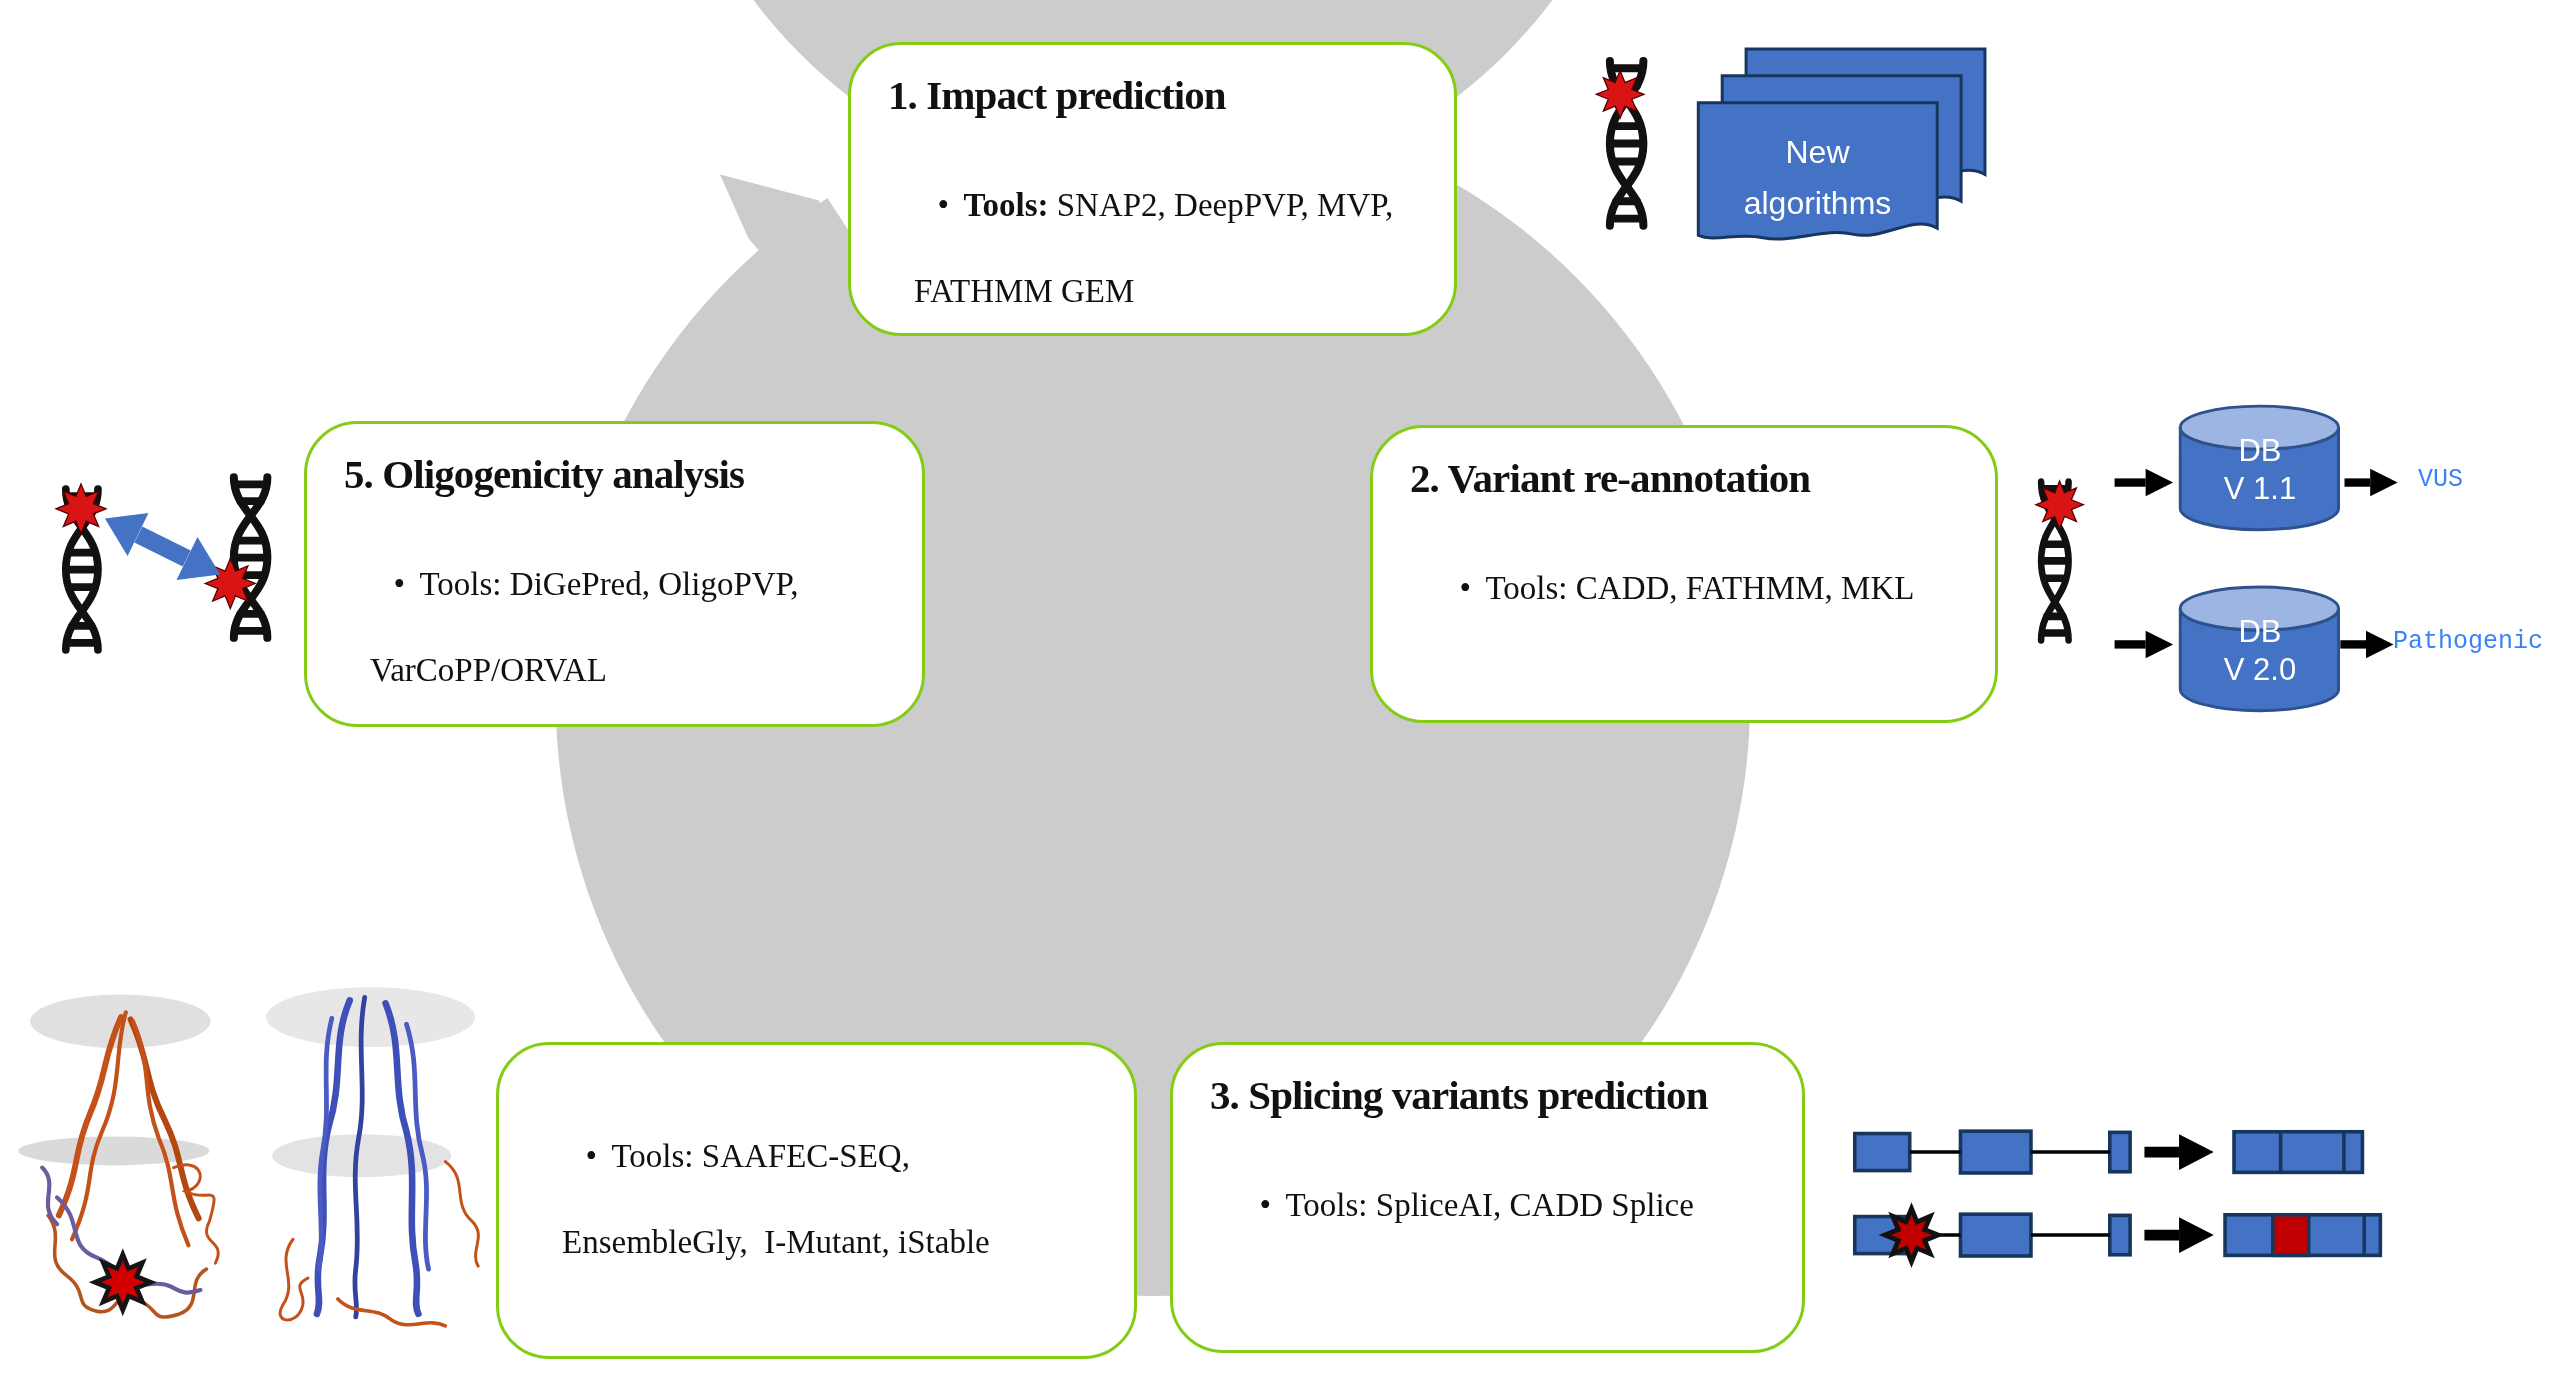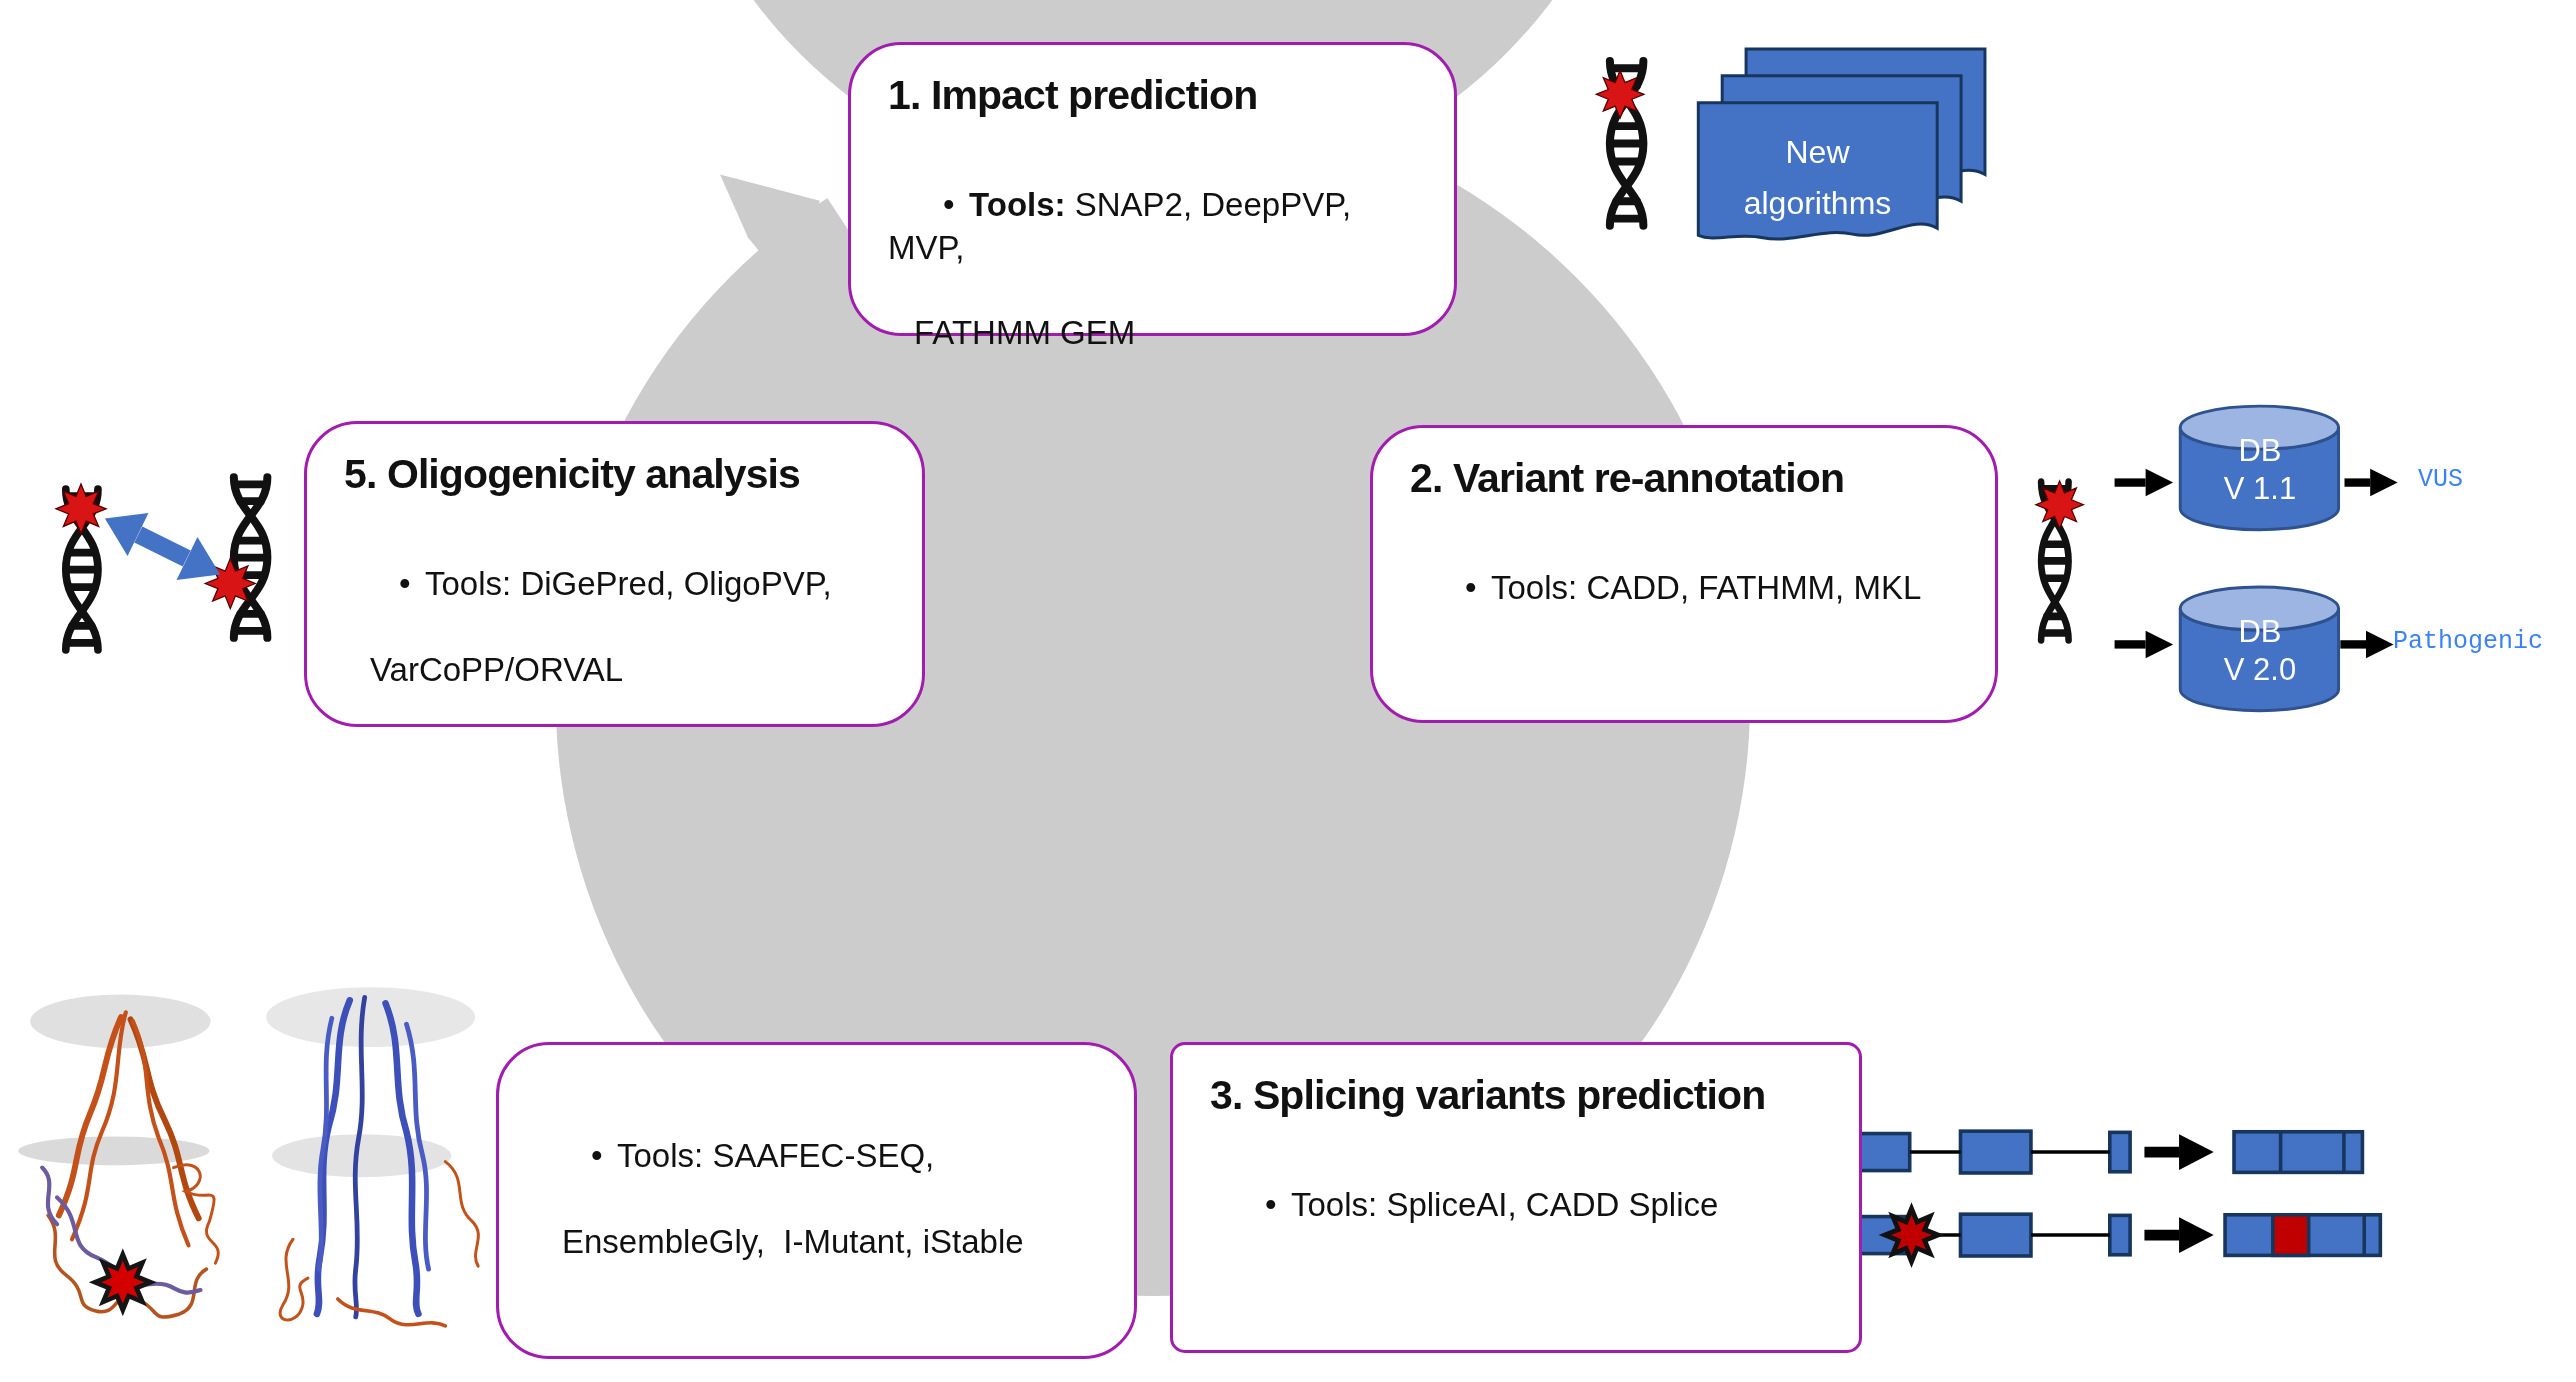--- a/index.html
+++ b/index.html
@@ -1,20 +1,20 @@
 <!DOCTYPE html>
 <html style="font-size:9.6px"><head>
 <meta charset="utf-8">
 <style>
   html,body{margin:0;padding:0;background:#ffffff;}
   .canvas{position:relative;width:2576px;height:1382px;background:#ffffff;overflow:hidden;
           font-family:"Liberation Sans", sans-serif;color:#111;}
   svg.layer{position:absolute;left:0;top:0;z-index:1;}
-  .step-box{position:absolute;z-index:2;background:#ffffff;border:3px solid #a21caf;
-            border-radius:53px;box-sizing:border-box;padding:26px 40px 12px 37px;}
+  .step-box{position:absolute;z-index:2;background:#ffffff;border:3px solid #84cc16;
+            border-radius:53px;box-sizing:border-box;padding:26px 40px 12px 37px;font-family:Liberation Serif, serif;}
   .step-title{font-size:41px;font-weight:700;letter-spacing:-0.9px;line-height:1.18;color:#111;}
   .tools{font-size:33px;line-height:1.3;margin-top:21.5px;white-space:pre-wrap;color:#111;}
   .tools .bullet{display:inline-block;width:26px;}
   .tools-label{font-weight:400;}
   .tools-label.bold{font-weight:700;}
   .tline2{padding-left:26px;}
   .overlay-text{position:absolute;z-index:3;}
   .newalg{left:1698px;top:127px;width:239px;text-align:center;color:#ffffff;
           font-size:32px;line-height:51px;}
   .db-label{width:158px;text-align:center;color:#ffffff;font-size:31px;line-height:38px;}
@@ -180,21 +180,21 @@
     </div>
   </div>
 
   <div class="step-box" style="left:1370px;top:425px;width:628px;height:298px;">
     <div class="step-title">2. Variant re-annotation</div>
     <div class="tools">
       <span class="bullet">•</span><span class="tools-label">Tools:</span><span> CADD, FATHMM, MKL</span>
     </div>
   </div>
 
-  <div class="step-box" style="left:1170px;top:1042px;width:692px;height:311px;border-radius:15px;">
+  <div class="step-box" style="left:1170px;top:1042px;width:635px;height:311px;">
     <div class="step-title">3. Splicing variants prediction</div>
     <div class="tools">
       <span class="bullet">•</span><span class="tools-label">Tools:</span><span> SpliceAI, CADD Splice</span>
     </div>
   </div>
 
   <div class="step-box" style="left:496px;top:1042px;width:641px;height:317px;">
     <div class="tools">
       <span class="bullet">•</span><span class="tools-label">Tools:</span><span> SAAFEC-SEQ,</span>
       <div class="tline2">EnsembleGly,  I-Mutant, iStable</div>

